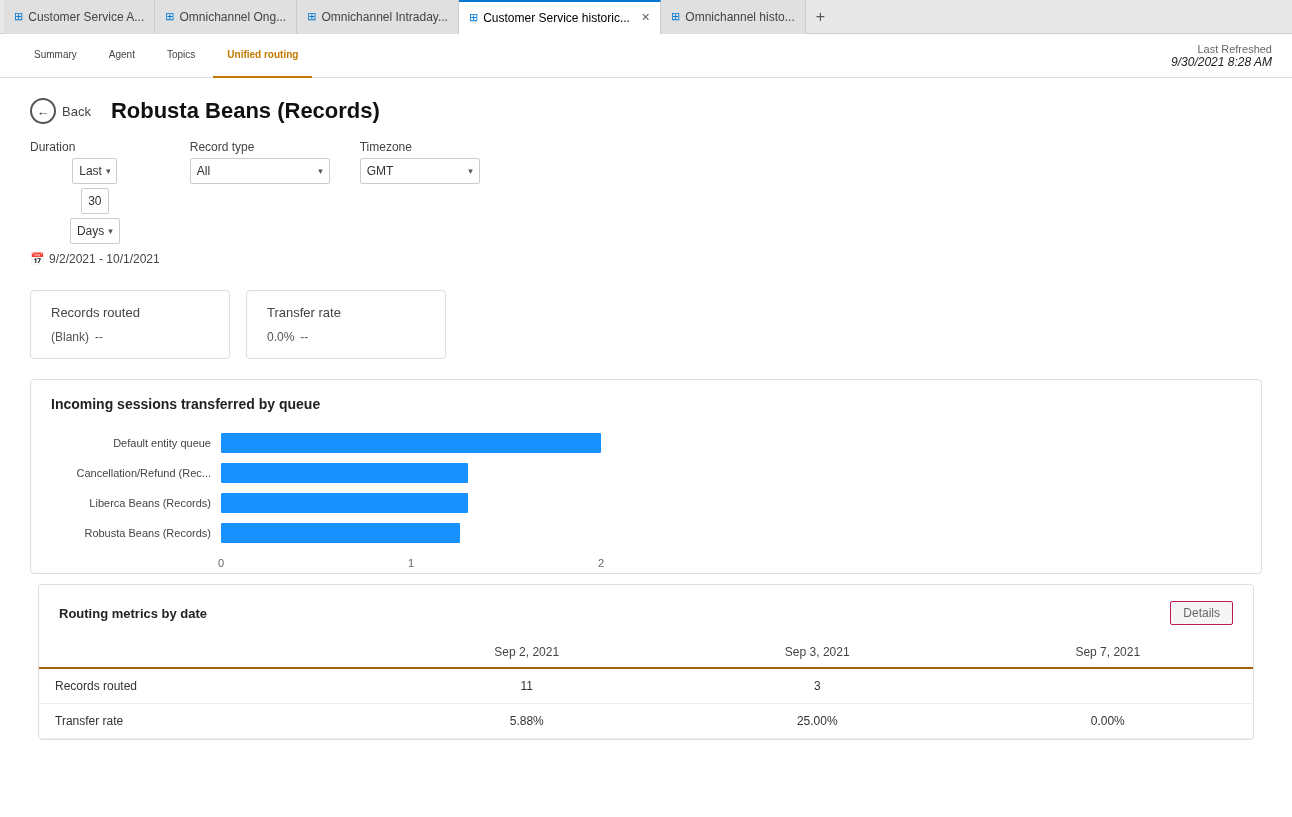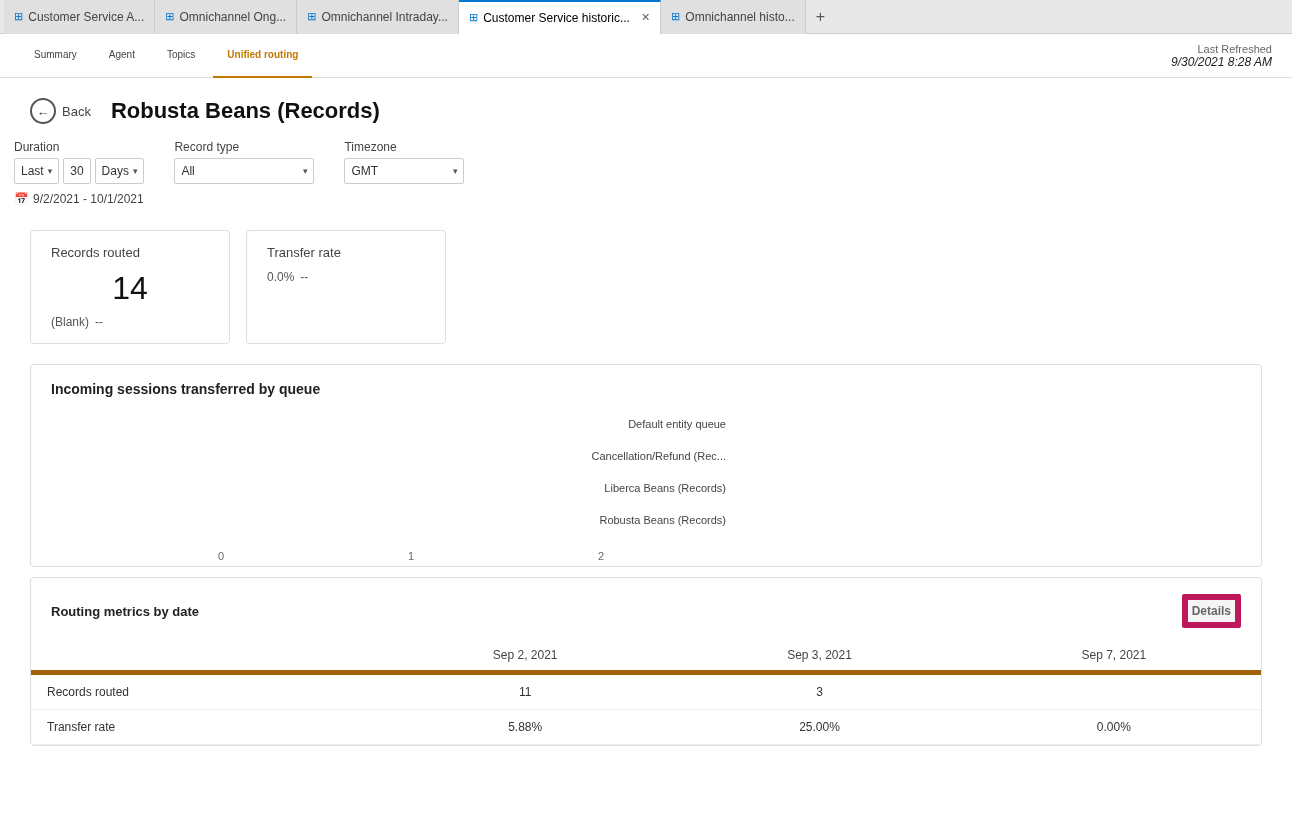--- a/index.html
+++ b/index.html
@@ -111,25 +111,25 @@
       font-size: 22px;
       font-weight: 600;
       color: #111;
     }
 
     
     .filters {
       display: flex;
       align-items: flex-start;
       gap: 30px;
-      padding: 0 30px 10px 14px;
+      padding: 0 30px 10px 30px;
     }
     .filter-group { display: flex; flex-direction: column; gap: 4px; }
     .filter-label { font-size: 12px; color: #444; font-weight: 500; }
-    .filter-row { display: flex; align-items: center; gap: 4px; }
+    .filter-row { display: flex; align-items: center; gap: 4px; flex-direction: column; }
     .filter-select {
       display: flex;
       align-items: center;
       border: 1px solid #ccc;
       border-radius: 2px;
       padding: 3px 6px;
       background: #fff;
       cursor: pointer;
       font-size: 12px;
       gap: 4px;
@@ -168,21 +168,20 @@
     }
     .section-title { font-size: 14px; font-weight: 600; color: #222; margin-bottom: 21px; }
 
     
     .bar-chart { padding: 0 0 0 0; }
     .bar-row {
       display: flex;
       align-items: center;
       margin-bottom: 10px;
       gap: 10px;
-      flex-direction: column;
     }
     .bar-label {
       width: 160px;
       text-align: right;
       font-size: 11px;
       color: #444;
       flex-shrink: 0;
     }
     .bar-track {
       flex: 1;
@@ -203,51 +202,50 @@
       color: #666;
       position: relative;
     }
     .axis-tick {
       position: absolute;
       transform: translateX(-50%);
     }
 
     
     .table-section {
-      margin: 10px 30px;
+      margin: 10px 38px;
       background: #fff;
       border: 1px solid #ddd;
       border-radius: 4px;
       padding: 16px 0 0 0;
     }
     .table-header-row {
       display: flex;
       justify-content: space-between;
       align-items: center;
       padding: 0 20px 12px 20px;
     }
     .table-section-title { font-size: 13px; font-weight: 600; color: #222; }
     .details-btn {
-      border: 6px solid #be185d;
+      border: 1px solid #be185d;
       border-radius: 2px;
-      padding: 4px 4px;
+      padding: 4px 12px;
       font-size: 12px;
       color: #666;
       background: #f5f5f5;
       cursor: pointer;
-      font-weight: bold;
     }
     .data-table { width: 100%; border-collapse: collapse; }
     .data-table th {
       font-size: 12px;
       color: #444;
       font-weight: 500;
       padding: 8px 16px;
       text-align: center;
-      border-bottom: 5px solid #a16207;
+      border-bottom: 2px solid #a16207;
     }
     .data-table th:first-child { text-align: left; }
     .data-table td {
       font-size: 12px;
       color: #333;
       padding: 10px 16px;
       text-align: center;
       border-bottom: 1px solid #eee;
     }
     .data-table td:first-child { text-align: left; }
@@ -344,21 +342,20 @@
       <div class="filter-select" style="min-width:120px;">
         <span>GMT</span>
         <span class="chevron" style="margin-left:auto;">▾</span>
       </div>
     </div>
   </div>
 
   <div class="cards-row">
     <div class="card">
       <div class="card-title">Records routed</div>
-      <div class="card-value">14</div>
       <div class="card-sub">
         <span>(Blank)</span>
         <span>--</span>
       </div>
     </div>
     <div class="card">
       <div class="card-title">Transfer rate</div>
       <div class="card-sub">
         <span>0.0%</span>
         <span>--</span>

